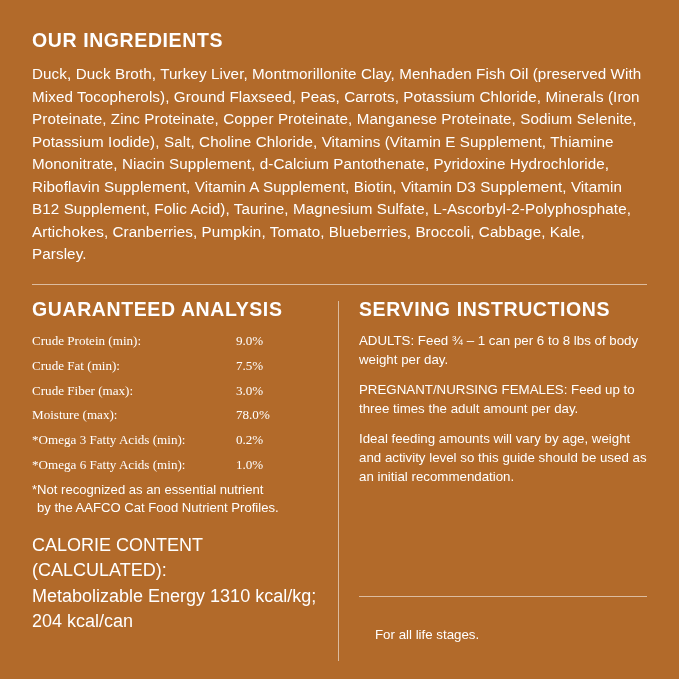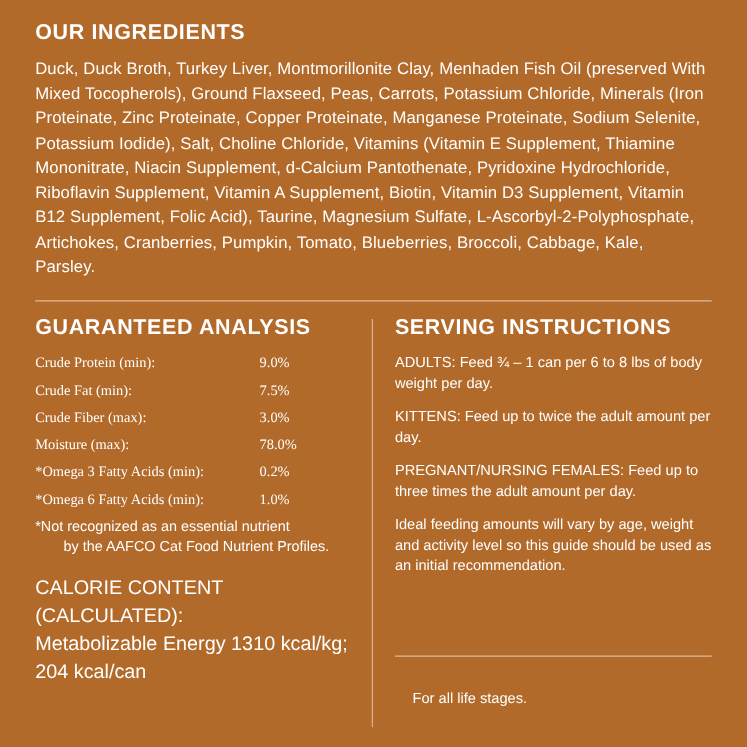--- a/index.html
+++ b/index.html
@@ -11,21 +11,21 @@
     height: 679px;
     background: #b26a2a;
     font-family: "Liberation Sans", sans-serif;
     color: #ffffff;
     overflow: hidden;
   }
   .label {
     box-sizing: border-box;
     width: 679px;
     height: 679px;
-    padding: 19px 32px 18px 32px;
+    padding: 30px 32px 18px 32px;
     display: flex;
     flex-direction: column;
   }
   h2.section-title {
     font-size: 19.5px;
     font-weight: bold;
     letter-spacing: 0.6px;
     margin: 0 0 12px 0;
     line-height: 1.1;
   }
@@ -85,21 +85,20 @@
     text-align: left;
   }
   .ga-note {
     font-size: 13.1px;
     line-height: 1.38;
     margin: 1px 0 0 0;
   }
   .ga-note .indent {
     display: block;
     padding-left: 5px;
-    text-align: center;
   }
   .calorie-block {
     font-size: 18px;
     line-height: 1.42;
     margin-top: 15px;
   }
   .serving-title {
     font-size: 17.5px;
     letter-spacing: 0.5px;
     margin-bottom: 13px;
@@ -181,21 +180,20 @@
         <div>Metabolizable Energy 1310 kcal/kg; 204 kcal/can</div>
       </div>
     </div>
 
     <div class="col-divider"></div>
 
     <div class="col-right">
       <h2 class="section-title serving-title">SERVING INSTRUCTIONS</h2>
 
       <p class="serving-item">ADULTS: Feed ¾ – 1 can per 6 to 8 lbs of body weight per day.</p>
-      <p class="serving-item">KITTENS: Feed up to twice the adult amount per day.</p>
       <p class="serving-item">PREGNANT/NURSING FEMALES: Feed up to three times the adult amount per day.</p>
       <p class="serving-item">Ideal feeding amounts will vary by age, weight and activity level so this guide should be used as an initial recommendation.</p>
 
       <div class="spacer"></div>
 
       <hr class="right-divider">
 
       <p class="cb-sub">For all life stages.</p>
     </div>
 

